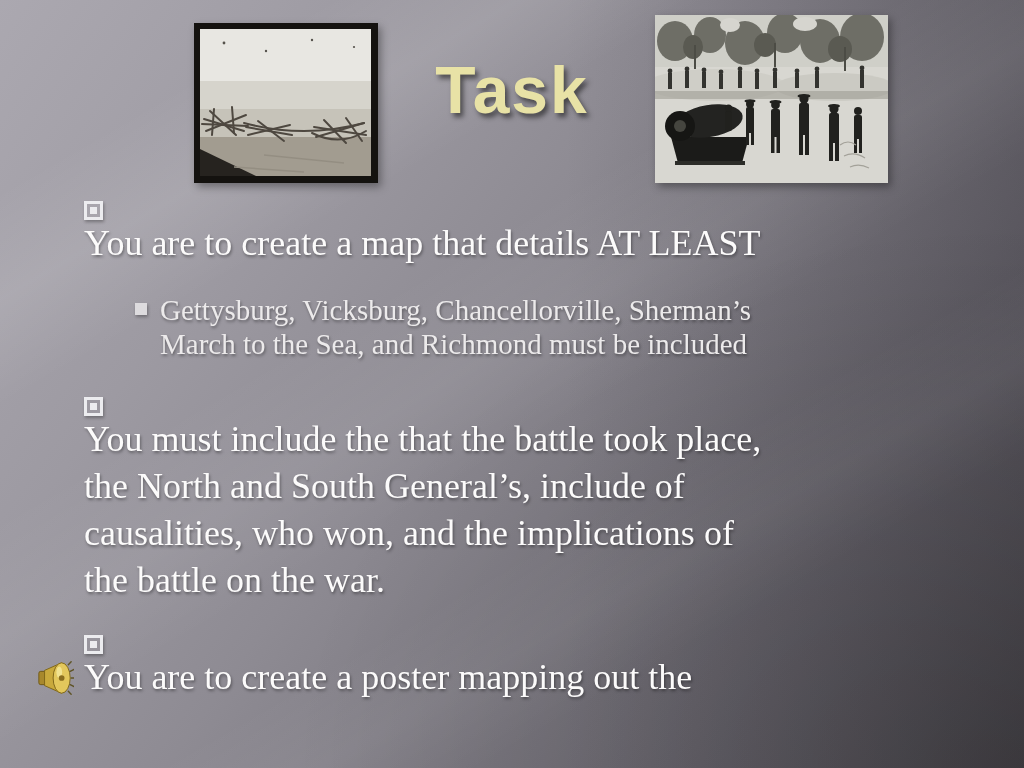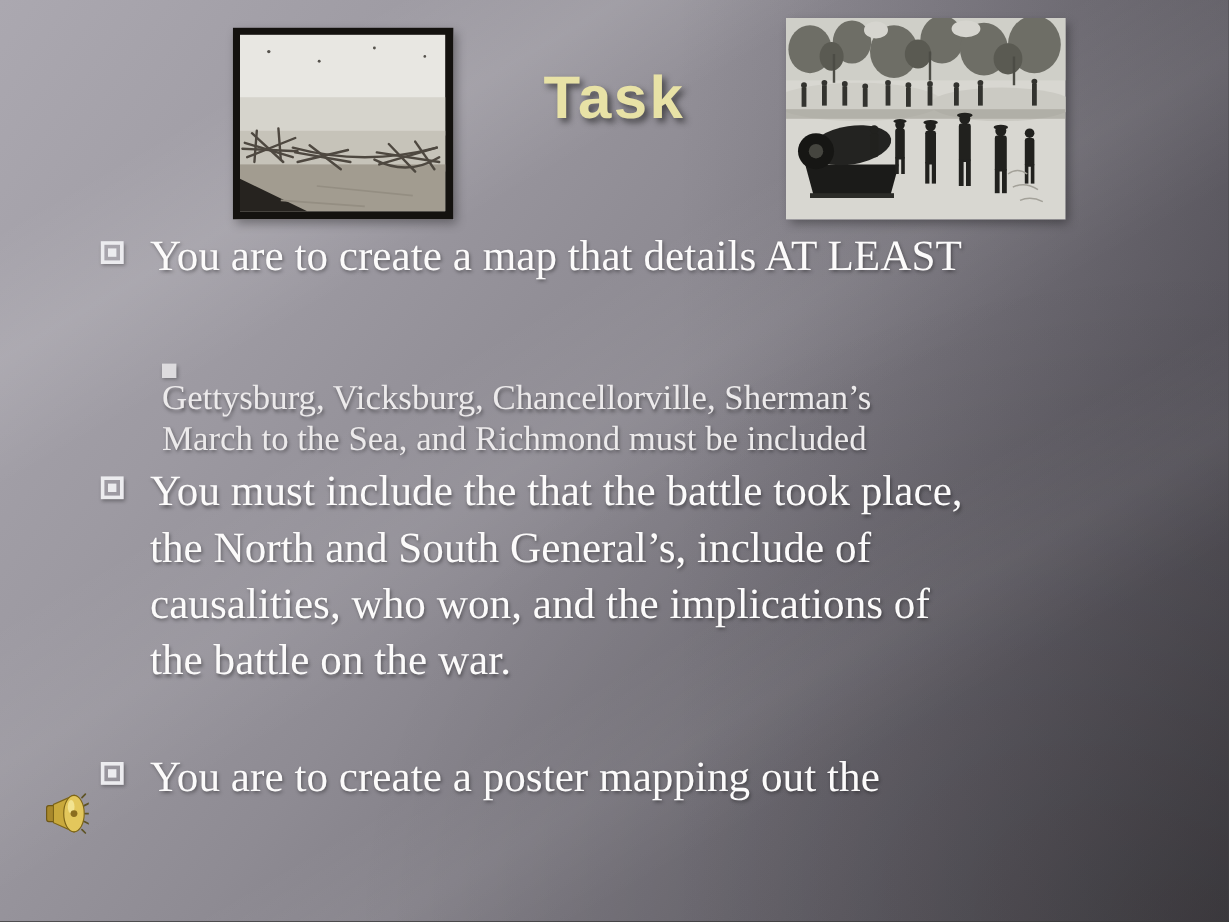--- a/index.html
+++ b/index.html
@@ -23,32 +23,32 @@
     position:absolute;inset:0;pointer-events:none;
     background:
       linear-gradient(150deg, rgba(255,255,255,0) 14%, rgba(255,255,255,0.10) 22%, rgba(255,255,255,0) 30%),
       linear-gradient(150deg, rgba(255,255,255,0) 38%, rgba(255,255,255,0.06) 47%, rgba(255,255,255,0) 55%),
       linear-gradient(150deg, rgba(255,255,255,0) 63%, rgba(255,255,255,0.05) 70%, rgba(255,255,255,0) 77%);
   }
   .title{
     position:absolute;left:0;right:0;top:52px;
     text-align:center;
     font-family:"Liberation Sans", sans-serif;
-    font-size:50px;font-weight:600;letter-spacing:2px;
+    font-size:66px;font-weight:600;letter-spacing:2px;
     color:#e8e2a6;
     text-shadow:3px 4px 5px rgba(22,22,22,0.60);
   }
   .photo{position:absolute;box-shadow:3px 4px 8px rgba(0,0,0,0.35);}
   #photo-left{left:194px;top:23px;width:184px;height:160px;}
   #photo-right{left:655px;top:15px;width:233px;height:168px;}
   .photo svg{display:block;width:100%;height:100%;}
 
   .bullet-group{position:absolute;display:flex;align-items:flex-start;}
-  .bg1{left:84px;}
-  .bg-sub{left:135px;flex-direction:column;}
+  .bg1{left:84px;flex-direction:column;}
+  .bg-sub{left:135px;}
   #group-1{top:190px;}
   #group-2{top:293px;}
   #group-3{top:386px;}
   #group-4{top:624px;}
 
   .glyph1{
     flex:0 0 auto;width:13px;height:13px;margin-top:11px;margin-right:22px;
     border:3px solid #ececef;position:relative;
     box-shadow:1px 2px 3px rgba(0,0,0,0.30);
   }

